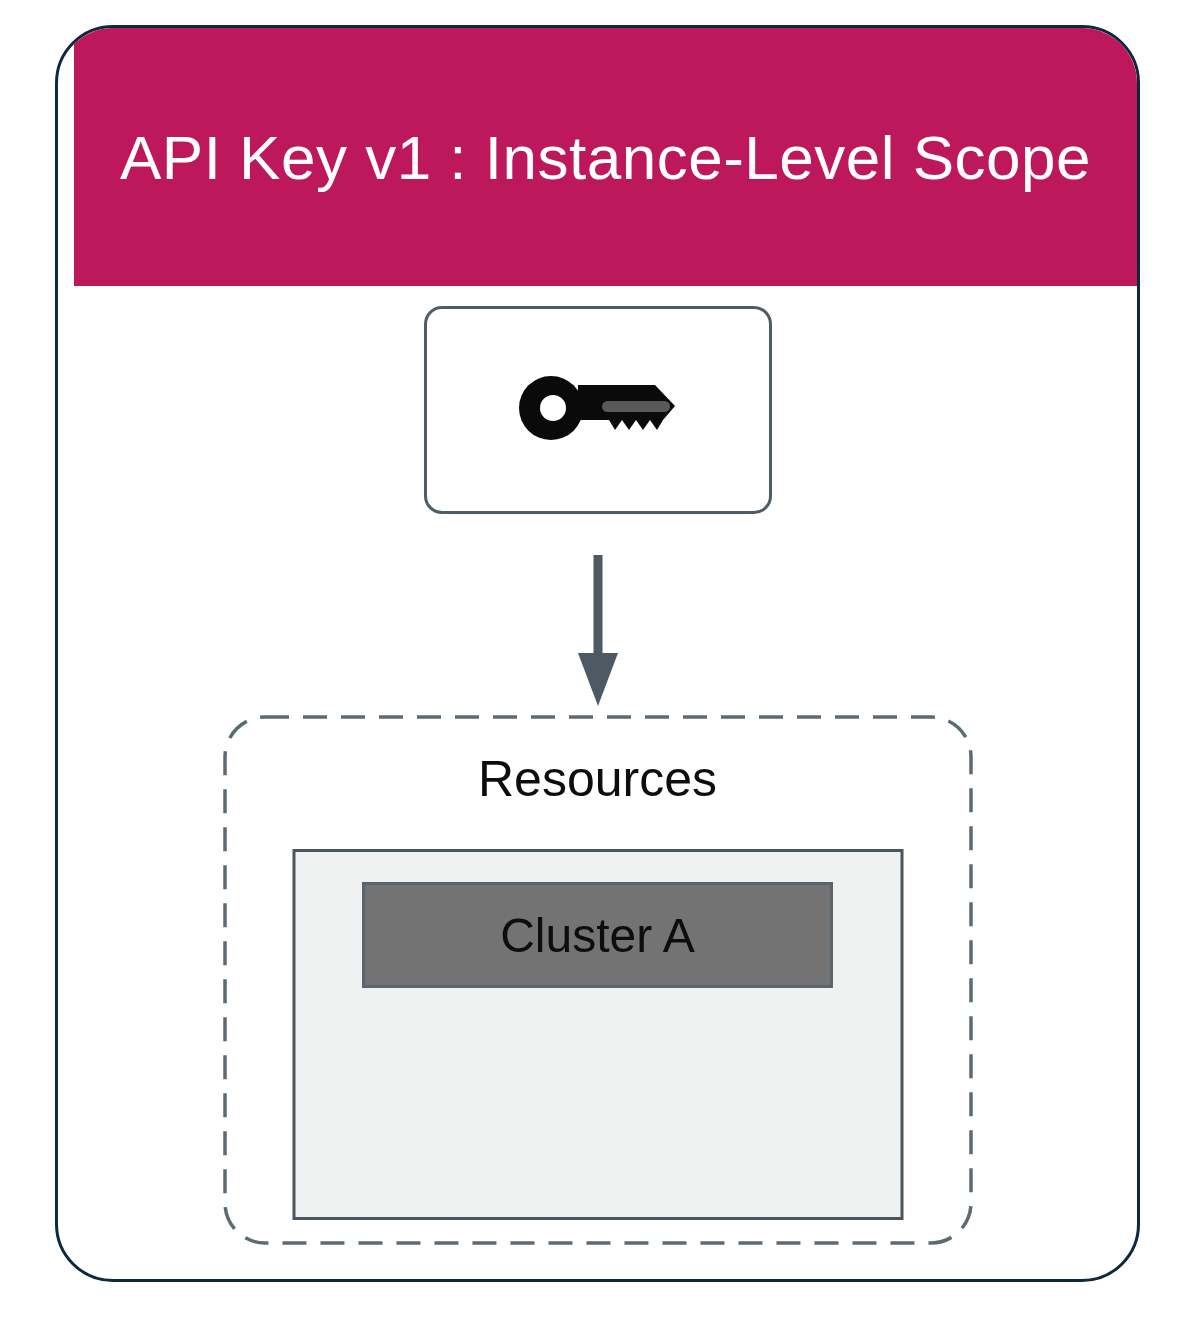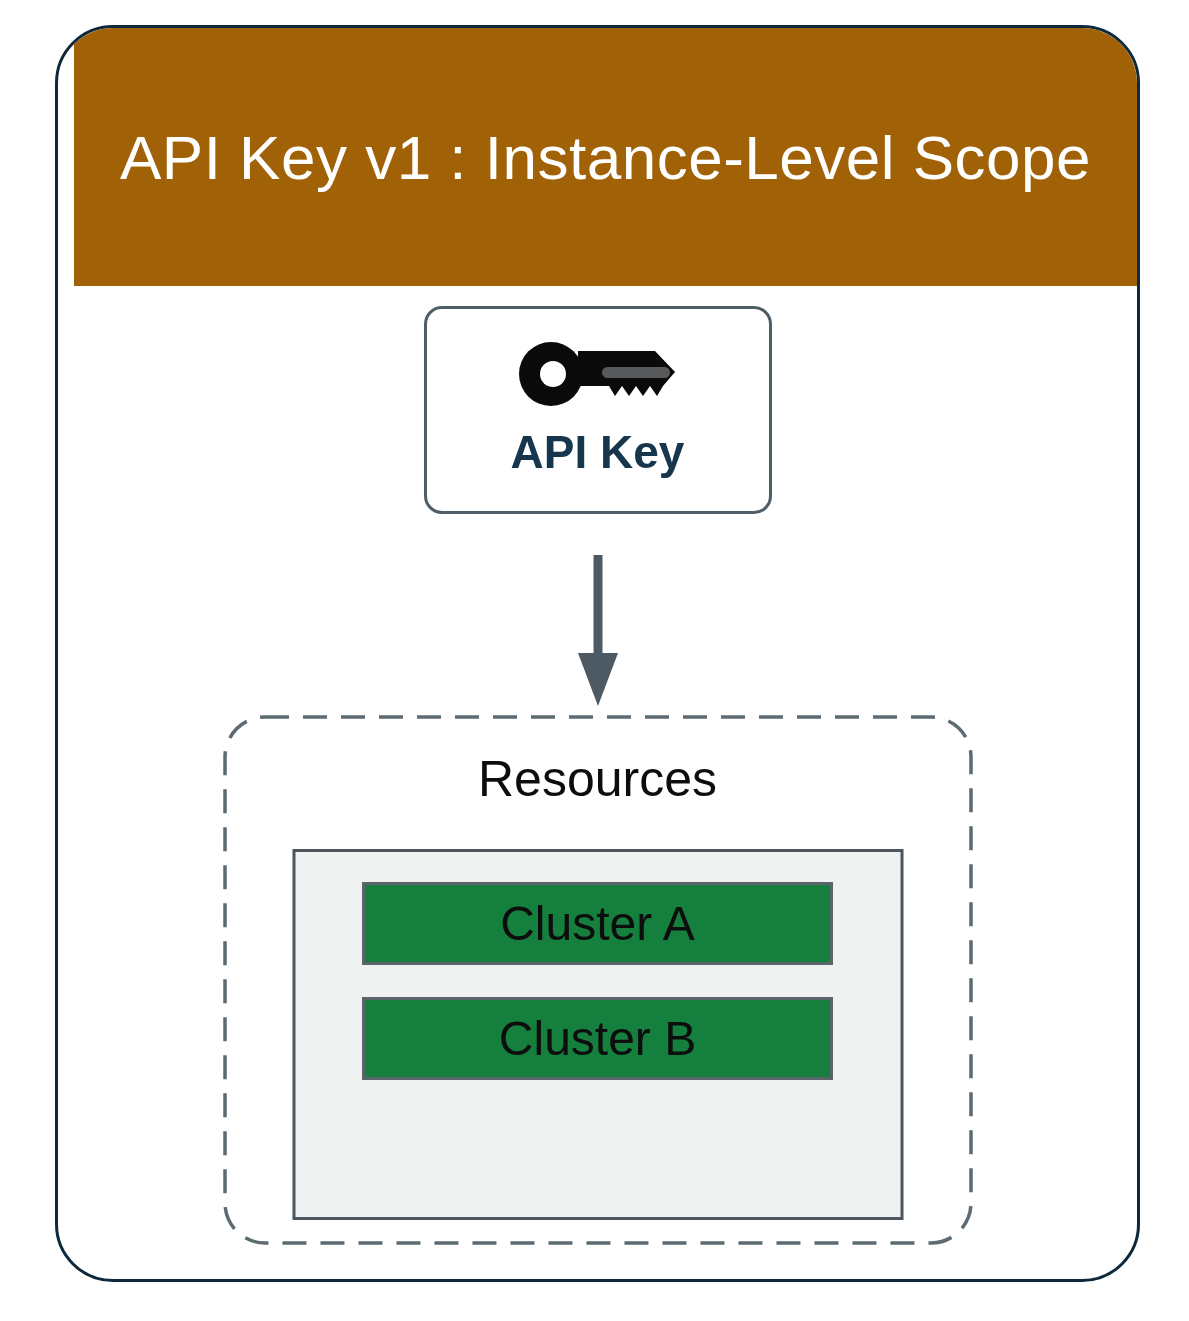--- a/index.html
+++ b/index.html
@@ -18,21 +18,21 @@
     box-sizing: border-box;
     background: #ffffff;
     border: 3px solid #0d293b;
     border-radius: 58px;
     overflow: hidden;
   }
   .card-header {
     position: absolute;
     top: 0; left: 16px; right: 0;
     height: 258px;
-    background: #a16207;
+    background: #be185d;
     display: flex;
     align-items: center;
     justify-content: center;
   }
   .card-title {
     color: #ffffff;
     font-size: 62px;
     font-weight: 400;
     letter-spacing: 0.5px;
     white-space: nowrap;
@@ -86,23 +86,23 @@
     transform: translateX(-50%);
     width: 611px; height: 371px;
     box-sizing: border-box;
     background: #f0f1f1;
     border: 3px solid #4d565e;
   }
   .item {
     position: absolute;
     left: 50%;
     transform: translateX(-50%);
-    width: 471px; height: 83px;
+    width: 471px; height: 106px;
     box-sizing: border-box;
-    background: #15803d;
+    background: #737373;
     border: 3px solid #5a646b;
     display: flex;
     align-items: center;
     justify-content: center;
     font-size: 48px;
     color: #0d0d0d;
     white-space: nowrap;
   }
   .item-1 { top: 30px; }
   .item-2 { top: 145px; }
@@ -118,34 +118,32 @@
       <div class="card-title">API Key v1 : Instance-Level Scope</div>
     </div>
 
     <div class="node-apikey">
       <svg width="160" height="66" viewBox="0 0 160 66" aria-hidden="true">
         <circle cx="33" cy="33" r="32" fill="#0a0a0a"></circle>
         <circle cx="35" cy="33" r="13" fill="#ffffff"></circle>
         <path d="M 60,10 L 137,10 L 157,31 L 145,45 L 139,55 L 132,45 L 125,55 L 118,45 L 111,55 L 104,45 L 97,55 L 91,45 L 60,45 Z" fill="#0a0a0a"></path>
         <rect x="84" y="26" width="68" height="11" rx="5.5" fill="#58595b"></rect>
       </svg>
-      <div class="apikey-label">API Key</div>
     </div>
 
     <svg class="down-arrow" width="44" height="152" viewBox="0 0 44 152" aria-hidden="true">
       <line x1="22" y1="0" x2="22" y2="102" stroke="#4d5a63" stroke-width="9"></line>
       <polygon points="2,98 42,98 22,151" fill="#4d5a63"></polygon>
     </svg>
 
     <div class="instance-box">
       <svg class="dashed-svg" width="750" height="530" viewBox="0 0 750 530" aria-hidden="true">
         <rect x="2" y="2" width="746" height="526" rx="40" fill="none" stroke="#5c6a72" stroke-width="3.5" stroke-dasharray="24 14"></rect>
       </svg>
       <div class="instance-label">Resources</div>
 
       <div class="panel">
         <div class="item item-1">Cluster A</div>
-        <div class="item item-2">Cluster B</div>
       </div>
     </div>
 
   </div>
 </div>
 
 </body></html>

